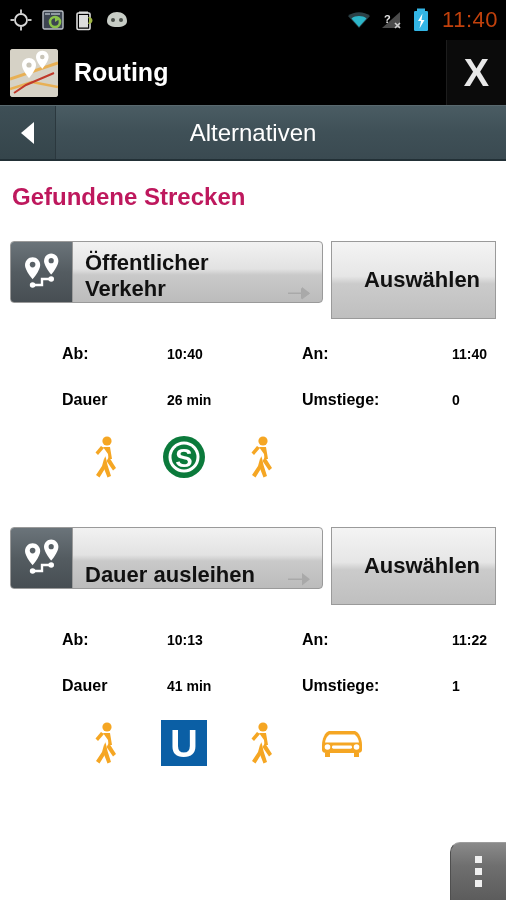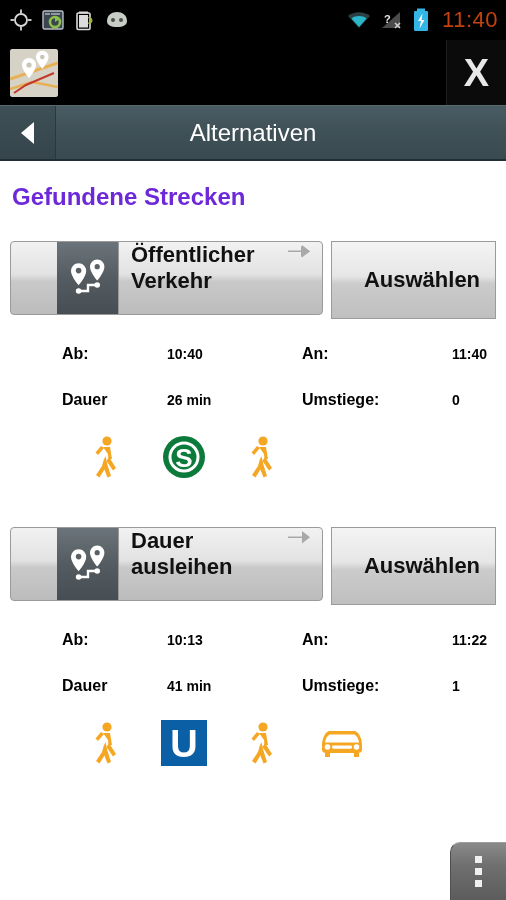--- a/index.html
+++ b/index.html
@@ -51,32 +51,31 @@
     display:flex; align-items:center; justify-content:center; cursor:pointer;
   }
   .nav-title {
     position:absolute; left:0; right:0; text-align:center;
     color:#ffffff; font-size:24px; font-weight:400; pointer-events:none;
   }
 
   
   .content { padding: 0 10px; }
   .section-title {
-    font-size:24px; font-weight:bold; color:#6d28d9; margin-top:22px; margin-left:2px;
+    font-size:24px; font-weight:bold; color:#be185d; margin-top:22px; margin-left:2px;
   }
 
   .route-block { margin-top: 30px; }
   .route-head { display:flex; gap:8px; }
 
   .route-btn {
-    flex: 0 0 313px; height:74px; display:flex; align-items:flex-start;
+    flex: 0 0 313px; height:62px; display:flex; align-items:flex-end;
     border:1px solid #9a9a9a; border-radius:4px; overflow:hidden;
     background: linear-gradient(to bottom,#f2f2f2 0%,#e2e2e2 45%,#c9c9c9 55%,#bcbcbc 100%);
     cursor:pointer;
-    padding-left:46px;
   }
   .route-btn-icon {
     width:62px; height:100%; flex:0 0 auto;
     background: linear-gradient(to bottom,#6b747a 0%,#545c61 50%,#474e53 100%);
     border-right:1px solid #9a9a9a;
     display:flex; align-items:center; justify-content:center;
   }
   .route-btn-label {
     flex:1 1 auto; padding-left:12px; padding-right:6px;
     font-size:22px; font-weight:bold; color:#111; line-height:1.18;
@@ -169,20 +168,21 @@
         <rect width="48" height="48" fill="#d6d2c6"></rect>
         <path d="M0 30 L48 14" stroke="#e8b055" stroke-width="3" fill="none"></path>
         <path d="M0 40 L22 33 L48 38" stroke="#e8b055" stroke-width="2.5" fill="none"></path>
         <path d="M4 44 L16 36 L30 30 L44 24" stroke="#c0392b" stroke-width="2" fill="none"></path>
         <path d="M12 16 c0-4 3-7 7-7 s7 3 7 7 c0 5-7 13-7 13 s-7-8-7-13 z" fill="#ffffff"></path>
         <circle cx="19" cy="16" r="2.6" fill="#c9c5b9"></circle>
         <path d="M26 8 c0-3.5 2.7-6.3 6.3-6.3 s6.3 2.8 6.3 6.3 c0 4.5-6.3 11.7-6.3 11.7 s-6.3-7.2-6.3-11.7 z" fill="#ffffff"></path>
         <circle cx="32.3" cy="8" r="2.3" fill="#c9c5b9"></circle>
       </svg>
     </div>
+    <div class="app-title">Routing</div>
     <div class="close-btn">
       <span class="close-x">X</span>
     </div>
   </div>
 
   <div class="navbar">
     <div class="nav-back">
       <svg width="22" height="26" viewBox="0 0 22 26">
         <path d="M17 2 L17 24 L4 13 Z" fill="#ffffff"></path>
       </svg>

